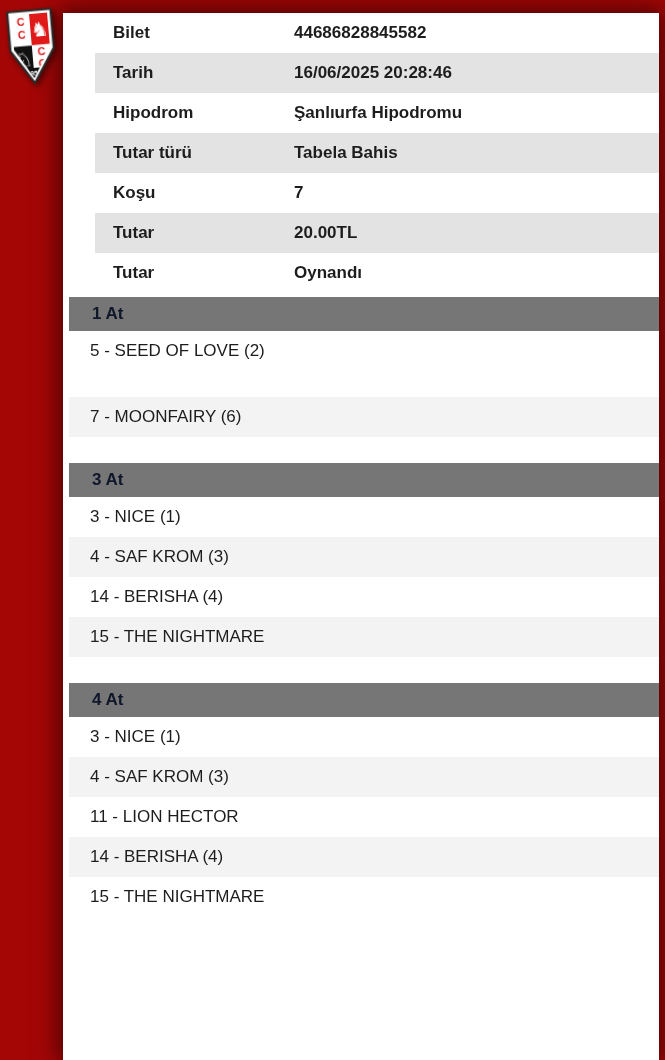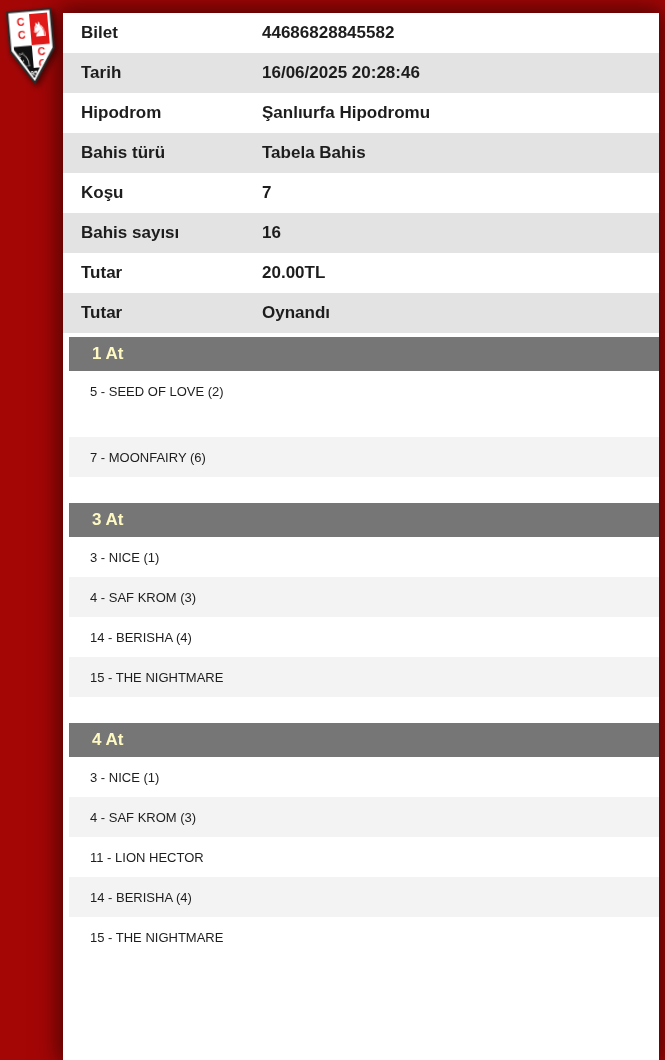--- a/index.html
+++ b/index.html
@@ -29,43 +29,44 @@
   }
   
   .ticket-table { width: 100%; }
   .t-row {
     display: flex;
     align-items: center;
     height: 40px;
     padding-left: 18px;
     font-size: 17px;
     background: #ffffff;
+    margin-left: 32px;
   }
   .t-row:nth-child(even) { background: #e3e3e3; }
   .t-label { font-weight: bold; width: 181px; flex: none; }
   .t-value { font-weight: bold; }
   
   .sections { padding-top: 4px; }
   .section { margin-left: 6px; padding-bottom: 26px; background: #ffffff; }
   .section-header {
     height: 34px;
     background: #767676;
-    color: #fef9c3;
+    color: #0f172a;
     font-weight: bold;
     font-size: 17px;
     display: flex;
     align-items: center;
     padding-left: 23px;
   }
   .horse-row {
     height: 40px;
     display: flex;
     align-items: center;
     padding-left: 21px;
-    font-size: 13px;
+    font-size: 17px;
     background: #ffffff;
   }
   .horse-row:nth-child(odd) { background: #f3f3f3; } 
   .crest text { user-select: none; }
 </style>
 </head>
 <body>
 
 <svg class="crest" viewBox="0 0 60 100">
   <defs>
@@ -103,30 +104,26 @@
     </div>
     <div class="t-row">
       <span class="t-label">Tarih</span>
       <span class="t-value">16/06/2025 20:28:46</span>
     </div>
     <div class="t-row">
       <span class="t-label">Hipodrom</span>
       <span class="t-value">Şanlıurfa Hipodromu</span>
     </div>
     <div class="t-row">
-      <span class="t-label">Bahis türü</span>
+      <span class="t-label">Tutar türü</span>
       <span class="t-value">Tabela Bahis</span>
     </div>
     <div class="t-row">
       <span class="t-label">Koşu</span>
       <span class="t-value">7</span>
-    </div>
-    <div class="t-row">
-      <span class="t-label">Bahis sayısı</span>
-      <span class="t-value">16</span>
     </div>
     <div class="t-row">
       <span class="t-label">Tutar</span>
       <span class="t-value">20.00TL</span>
     </div>
     <div class="t-row">
       <span class="t-label">Tutar</span>
       <span class="t-value">Oynandı</span>
     </div>
   </div>

